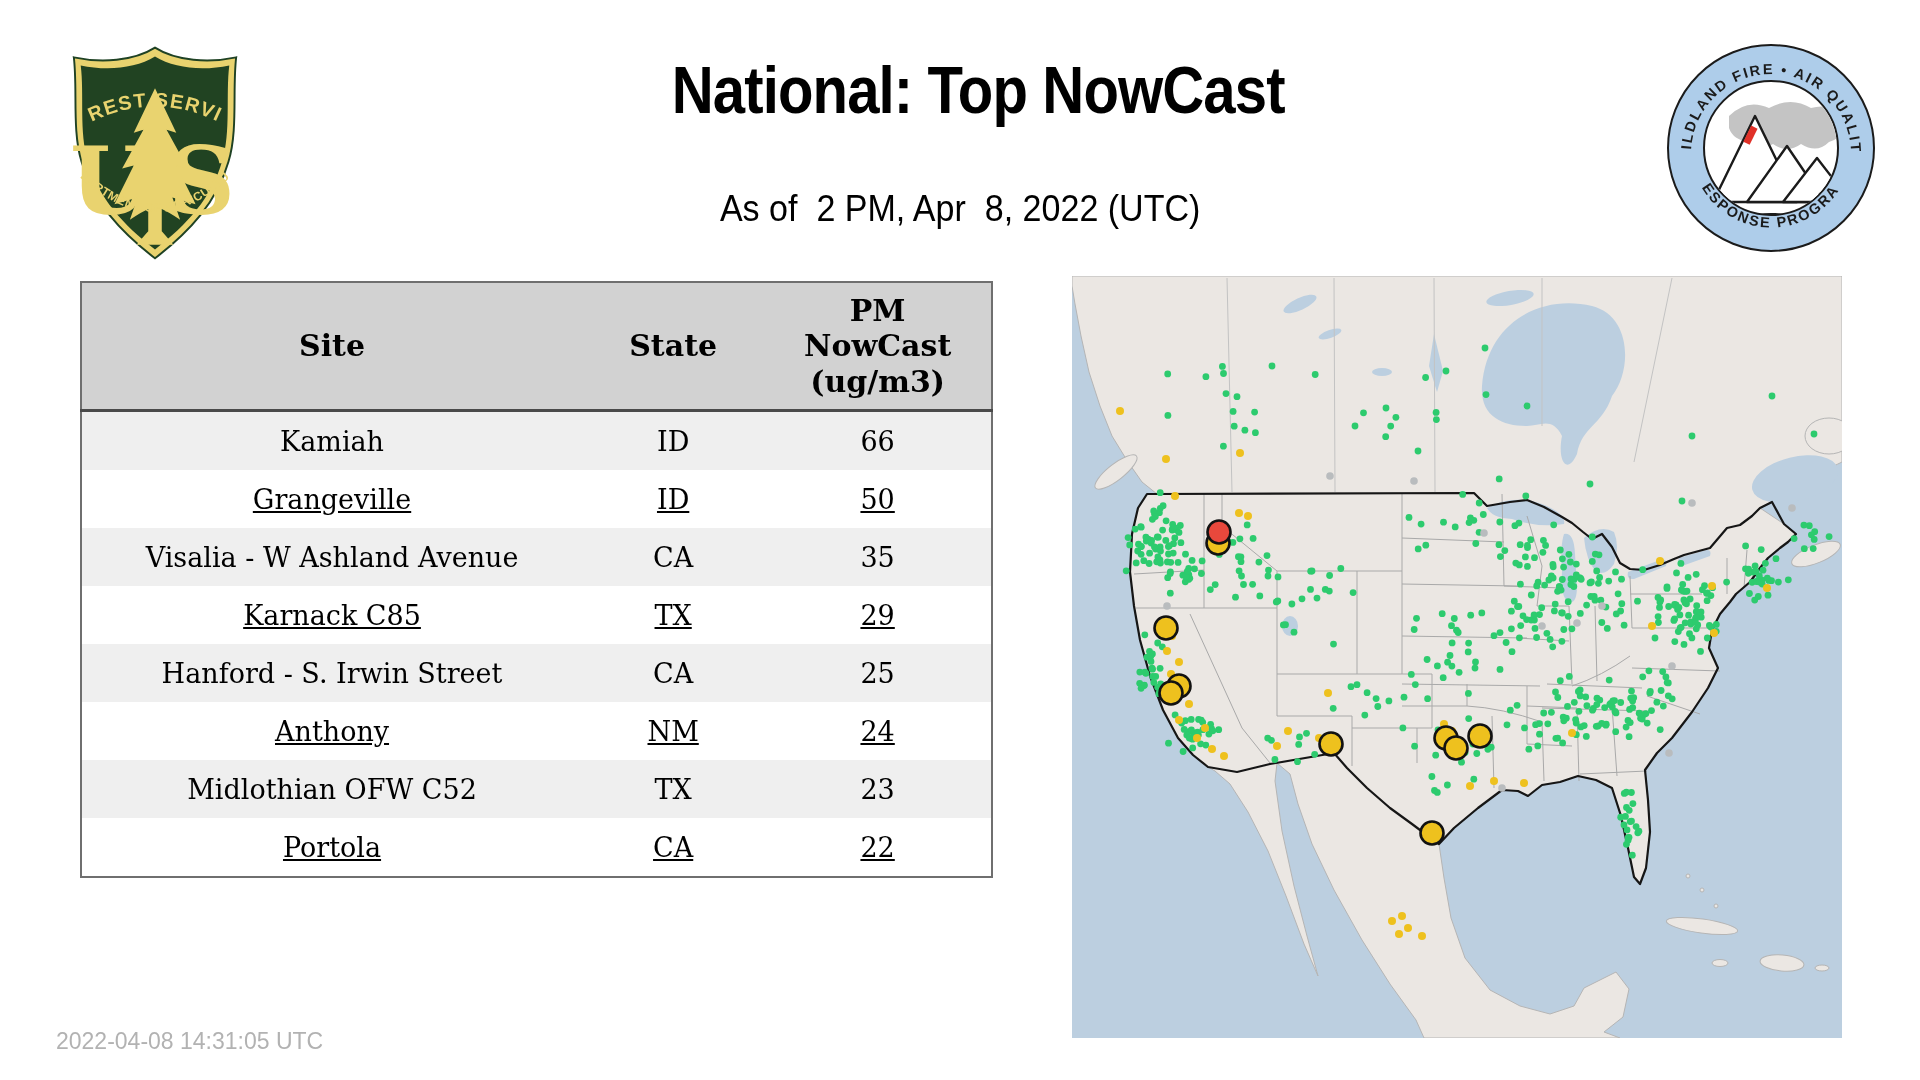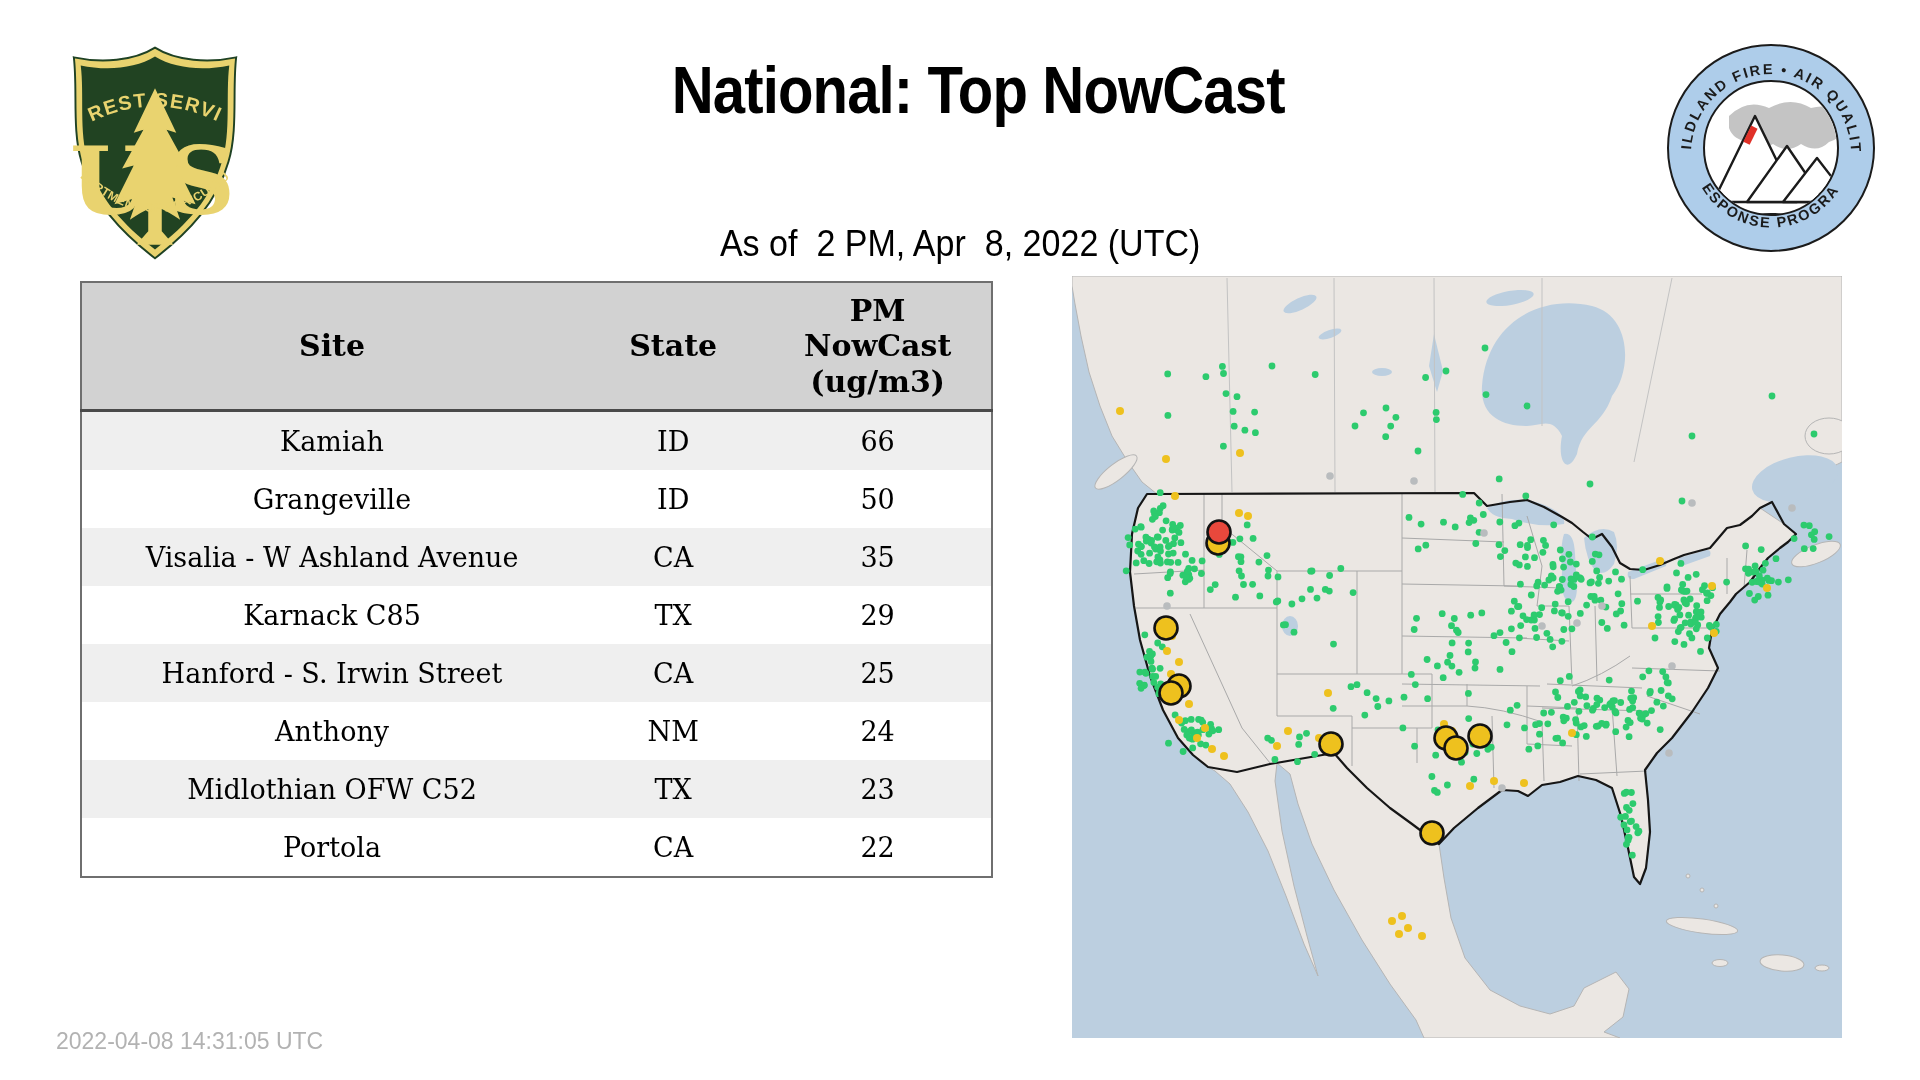--- a/index.html
+++ b/index.html
@@ -5,37 +5,37 @@
   html,body{margin:0;padding:0;background:#ffffff;}
   body{width:1920px;height:1080px;position:relative;overflow:hidden;
        font-family:"Liberation Sans",sans-serif;}
   .stage{position:absolute;inset:0;background:#ffffff;}
 
   
   .title{position:absolute;left:18px;top:52px;width:100%;text-align:center;
          font-size:66px;font-weight:700;color:#000;letter-spacing:-1px;}
   .title span{display:inline-block;transform:scaleX(.88);}
   .subtitle{position:absolute;left:0;top:188px;width:100%;text-align:center;
-            font-size:37px;color:#000;white-space:pre;margin-top:35px;}
+            font-size:37px;color:#000;white-space:pre;}
   .subtitle span{display:inline-block;transform:scaleX(.92);}
 
   .fs-logo{position:absolute;left:58px;top:38px;width:194px;height:230px;}
   .wf-logo{position:absolute;left:1665px;top:42px;width:212px;height:212px;}
 
   
   .nowcast-table{position:absolute;left:80px;top:281px;width:913px;
       border-collapse:collapse;border:2px solid #6f6f6f;
       font-family:"DejaVu Serif","Liberation Serif",serif;}
   .nowcast-table th{background:#d2d2d2;font-weight:700;font-size:30px;
       height:124px;vertical-align:middle;line-height:1.18;
       border-bottom:3px solid #4a4a4a;}
   .nowcast-table td{font-size:27px;height:58px;text-align:center;vertical-align:middle;
       padding:0 19px;color:#000;}
   .nowcast-table tr.odd td{background:#efefef;}
-  .nowcast-table tr.even td{background:#ffffff;}
+  .nowcast-table tr.even td{background:#ffffff;text-decoration:underline;}
   .col-site{width:55%;}
   .col-state{width:20%;}
   .col-value{width:25%;}
 
   
   .map-wrap{position:absolute;left:1072px;top:276px;width:770px;height:762px;}
   .map-wrap svg{position:absolute;left:0;top:0;}
 
   
   .timestamp{position:absolute;left:56px;top:1028px;font-size:23px;color:#b2b2b2;}

